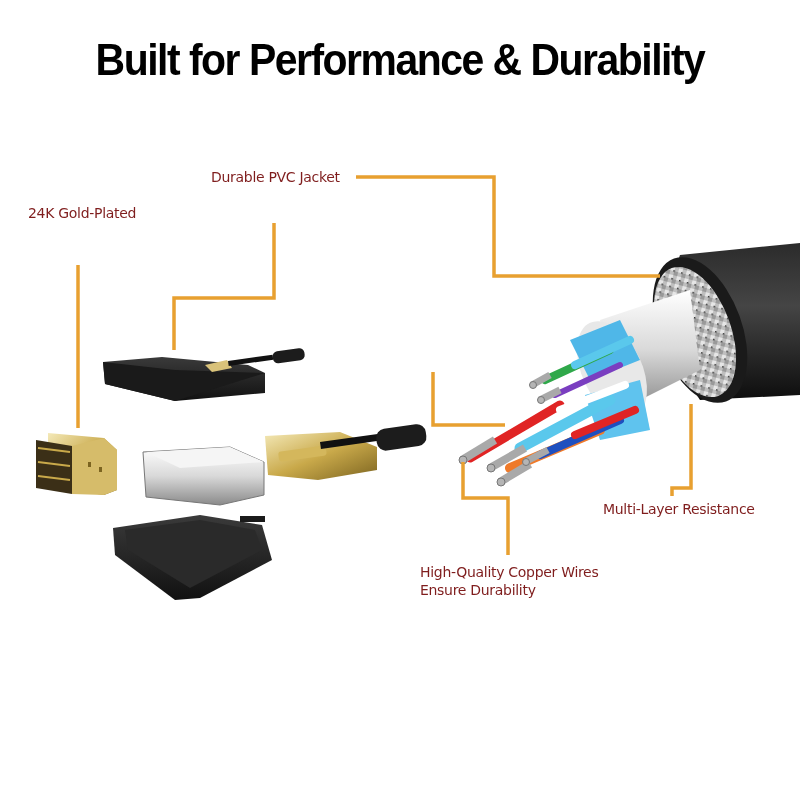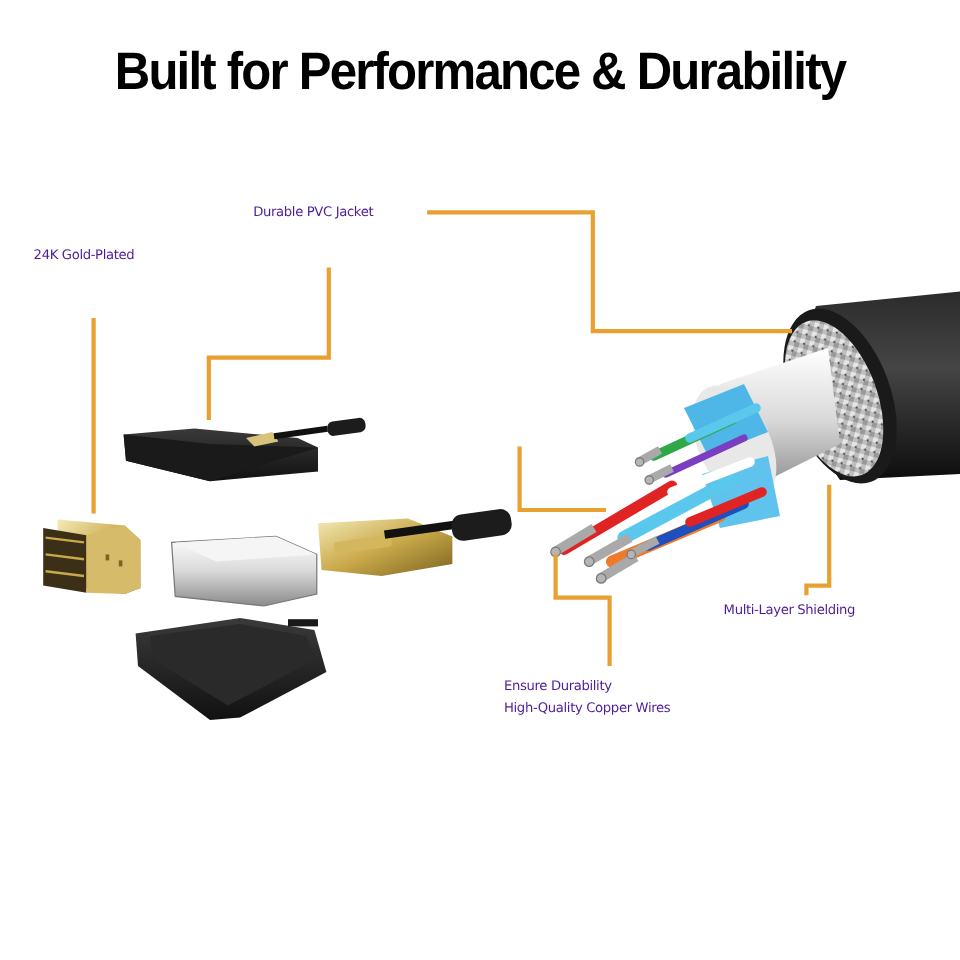--- a/index.html
+++ b/index.html
@@ -4,22 +4,22 @@
 <style>
   html, body { margin:0; padding:0; background:#ffffff; }
   body { width:800px; height:800px; position:relative; overflow:hidden; font-family:"Liberation Sans", sans-serif; }
   .title {
     position:absolute; left:0; top:30px; width:800px; text-align:center;
     font-family:"Liberation Sans", sans-serif; font-weight:bold;
     font-size:44px; letter-spacing:-1.6px; color:#000; line-height:60px;
     transform:scaleX(0.93); transform-origin:center;
   }
   .label {
-    position:absolute; font-family:"DejaVu Sans", sans-serif; font-size:11px;
-    line-height:18px; color:#4c1d95; white-space:nowrap; letter-spacing:-0.3px;
+    position:absolute; font-family:"DejaVu Sans", sans-serif; font-size:14px;
+    line-height:18px; color:#7f1d1d; white-space:nowrap; letter-spacing:-0.3px;
   }
   .label span { display:block; }
   svg.layer { position:absolute; left:0; top:0; }
 </style>
 </head>
 <body>
 
 <div class="title">Built for Performance &amp; Durability</div>
 
 <svg class="layer" width="800" height="800" viewBox="0 0 800 800">
@@ -138,19 +138,19 @@
 </div>
 
 <div class="label" style="left:211px; top:168px;">
   <span>Durable PVC Jacket</span>
 </div>
 
 <div class="label" style="left:344px; top:328px;">
 </div>
 
 <div class="label" style="left:603px; top:500px;">
-  <span>Multi-Layer Shielding</span>
+  <span>Multi-Layer Resistance</span>
 </div>
 
 <div class="label" style="left:420px; top:563px;">
+  <span>High-Quality Copper Wires</span>
   <span>Ensure Durability</span>
-  <span>High-Quality Copper Wires</span>
 </div>
 
 </body></html>

